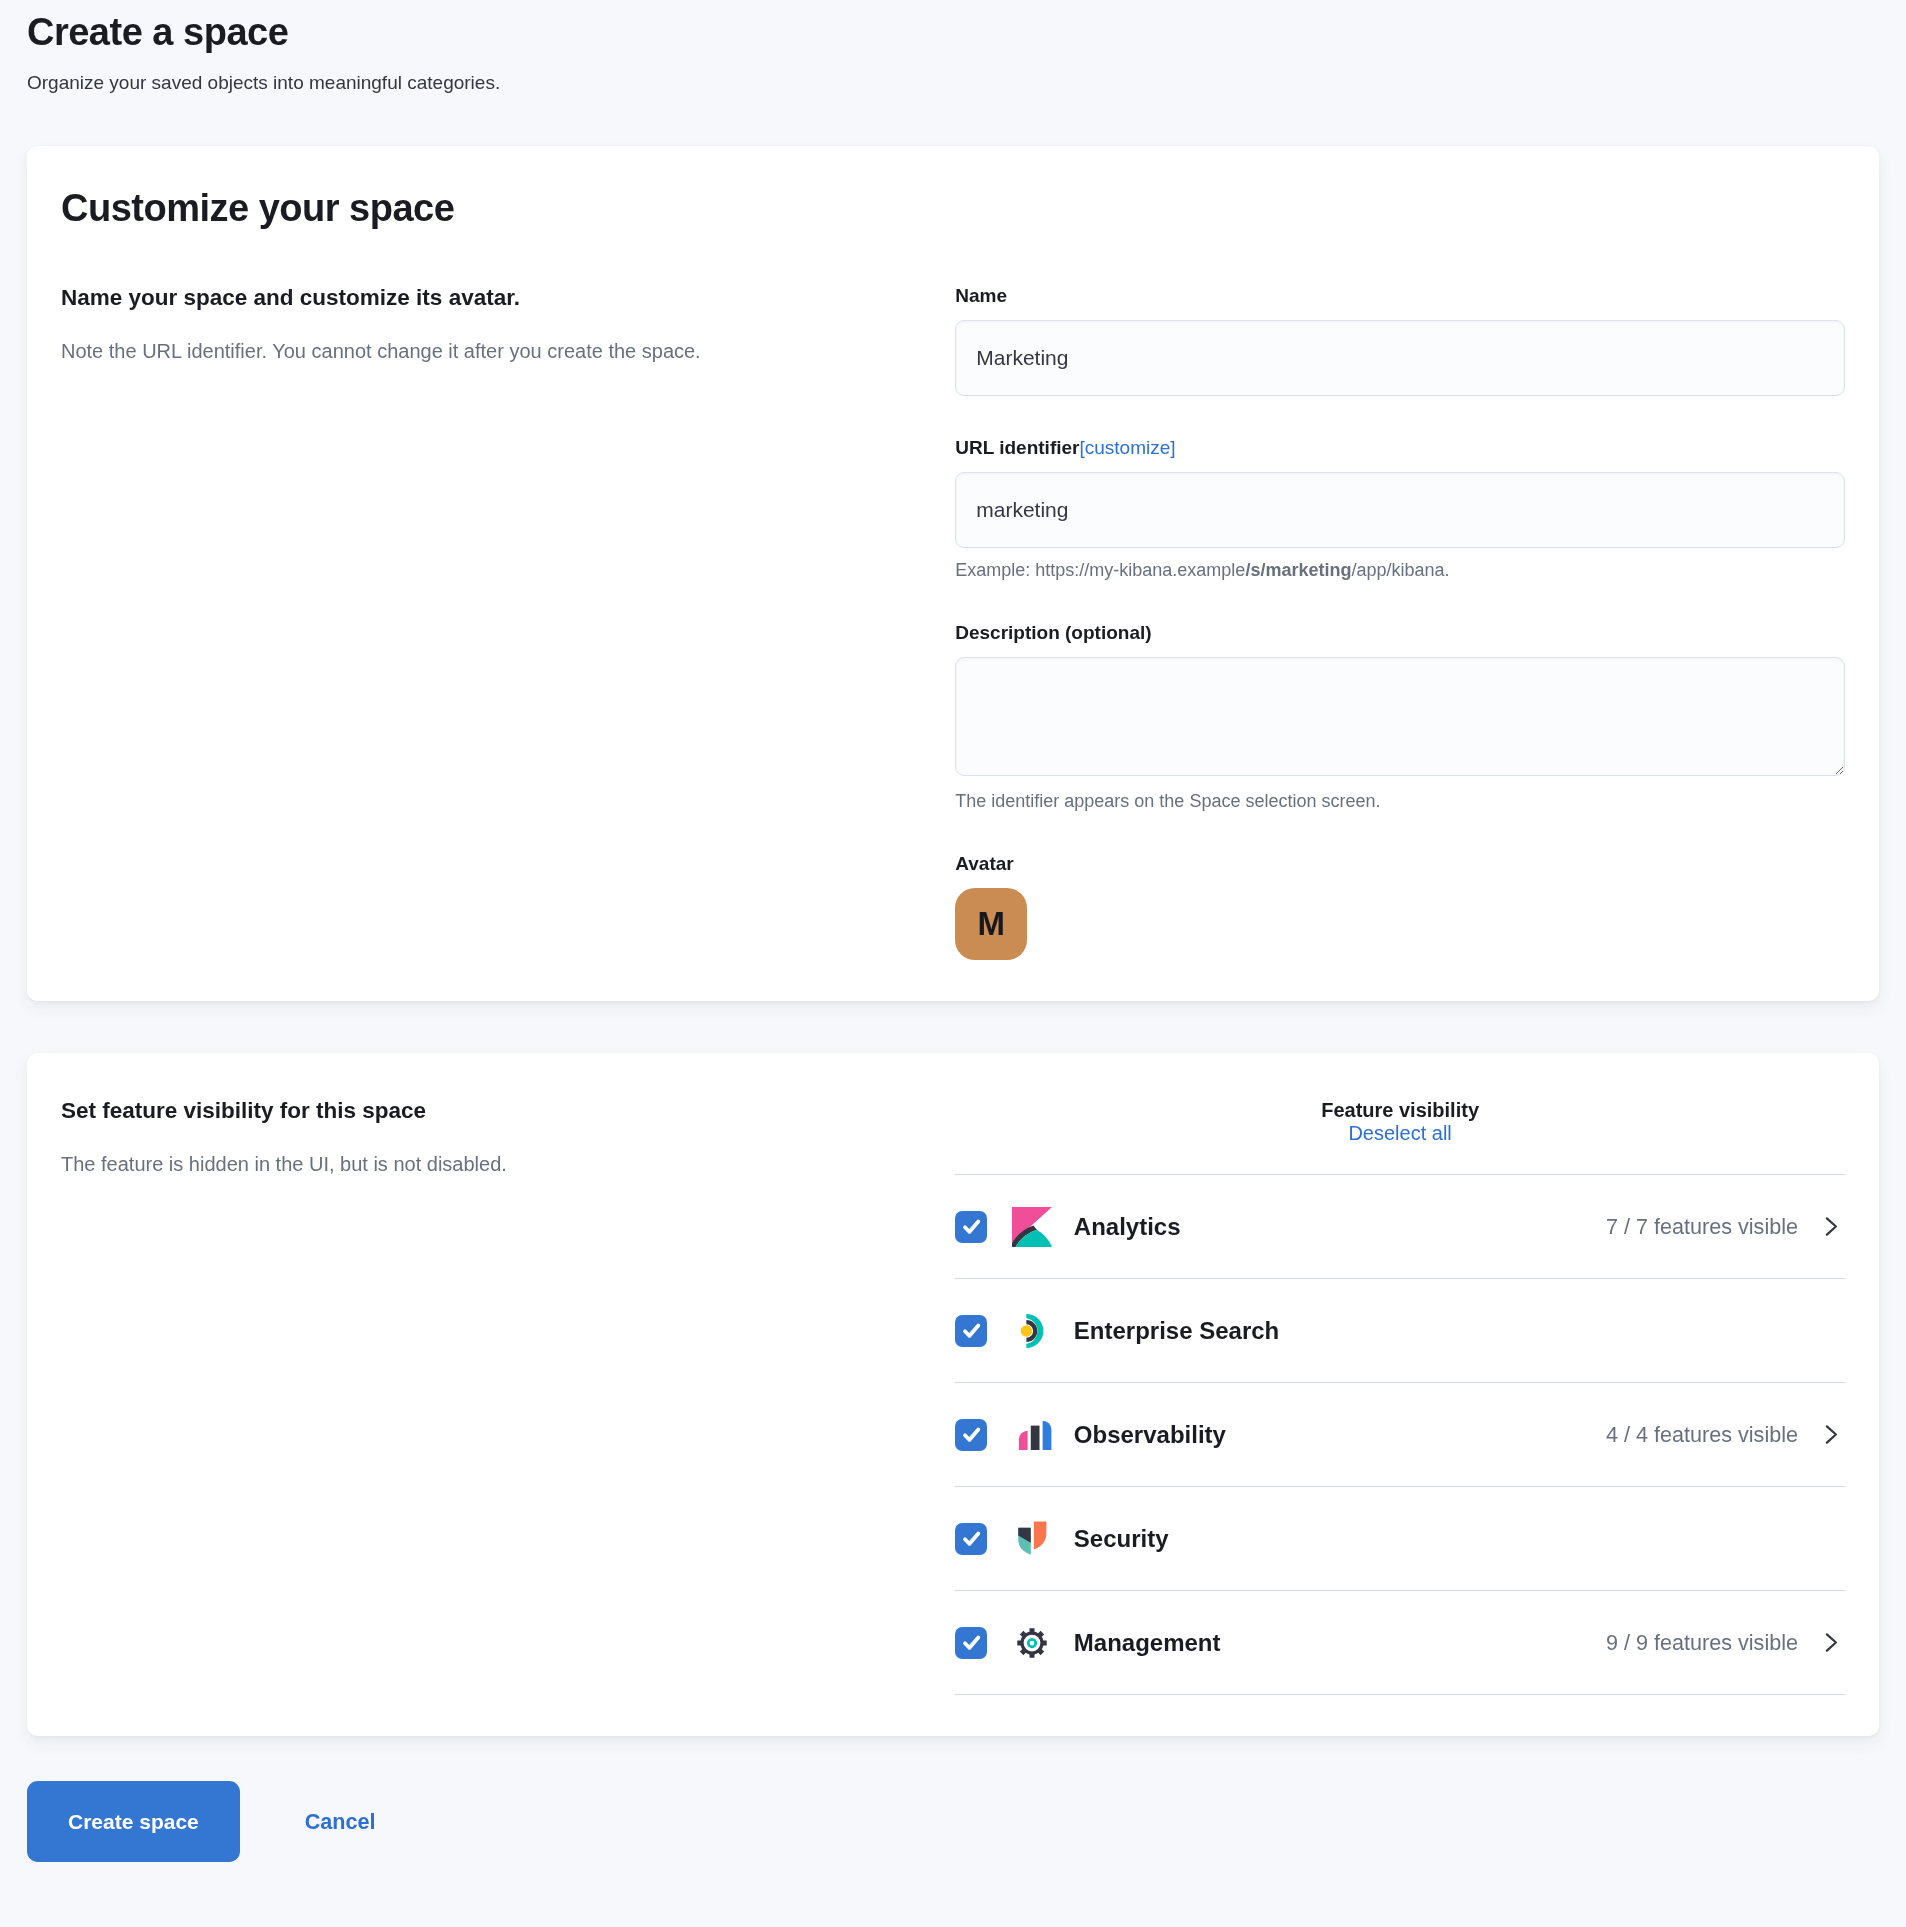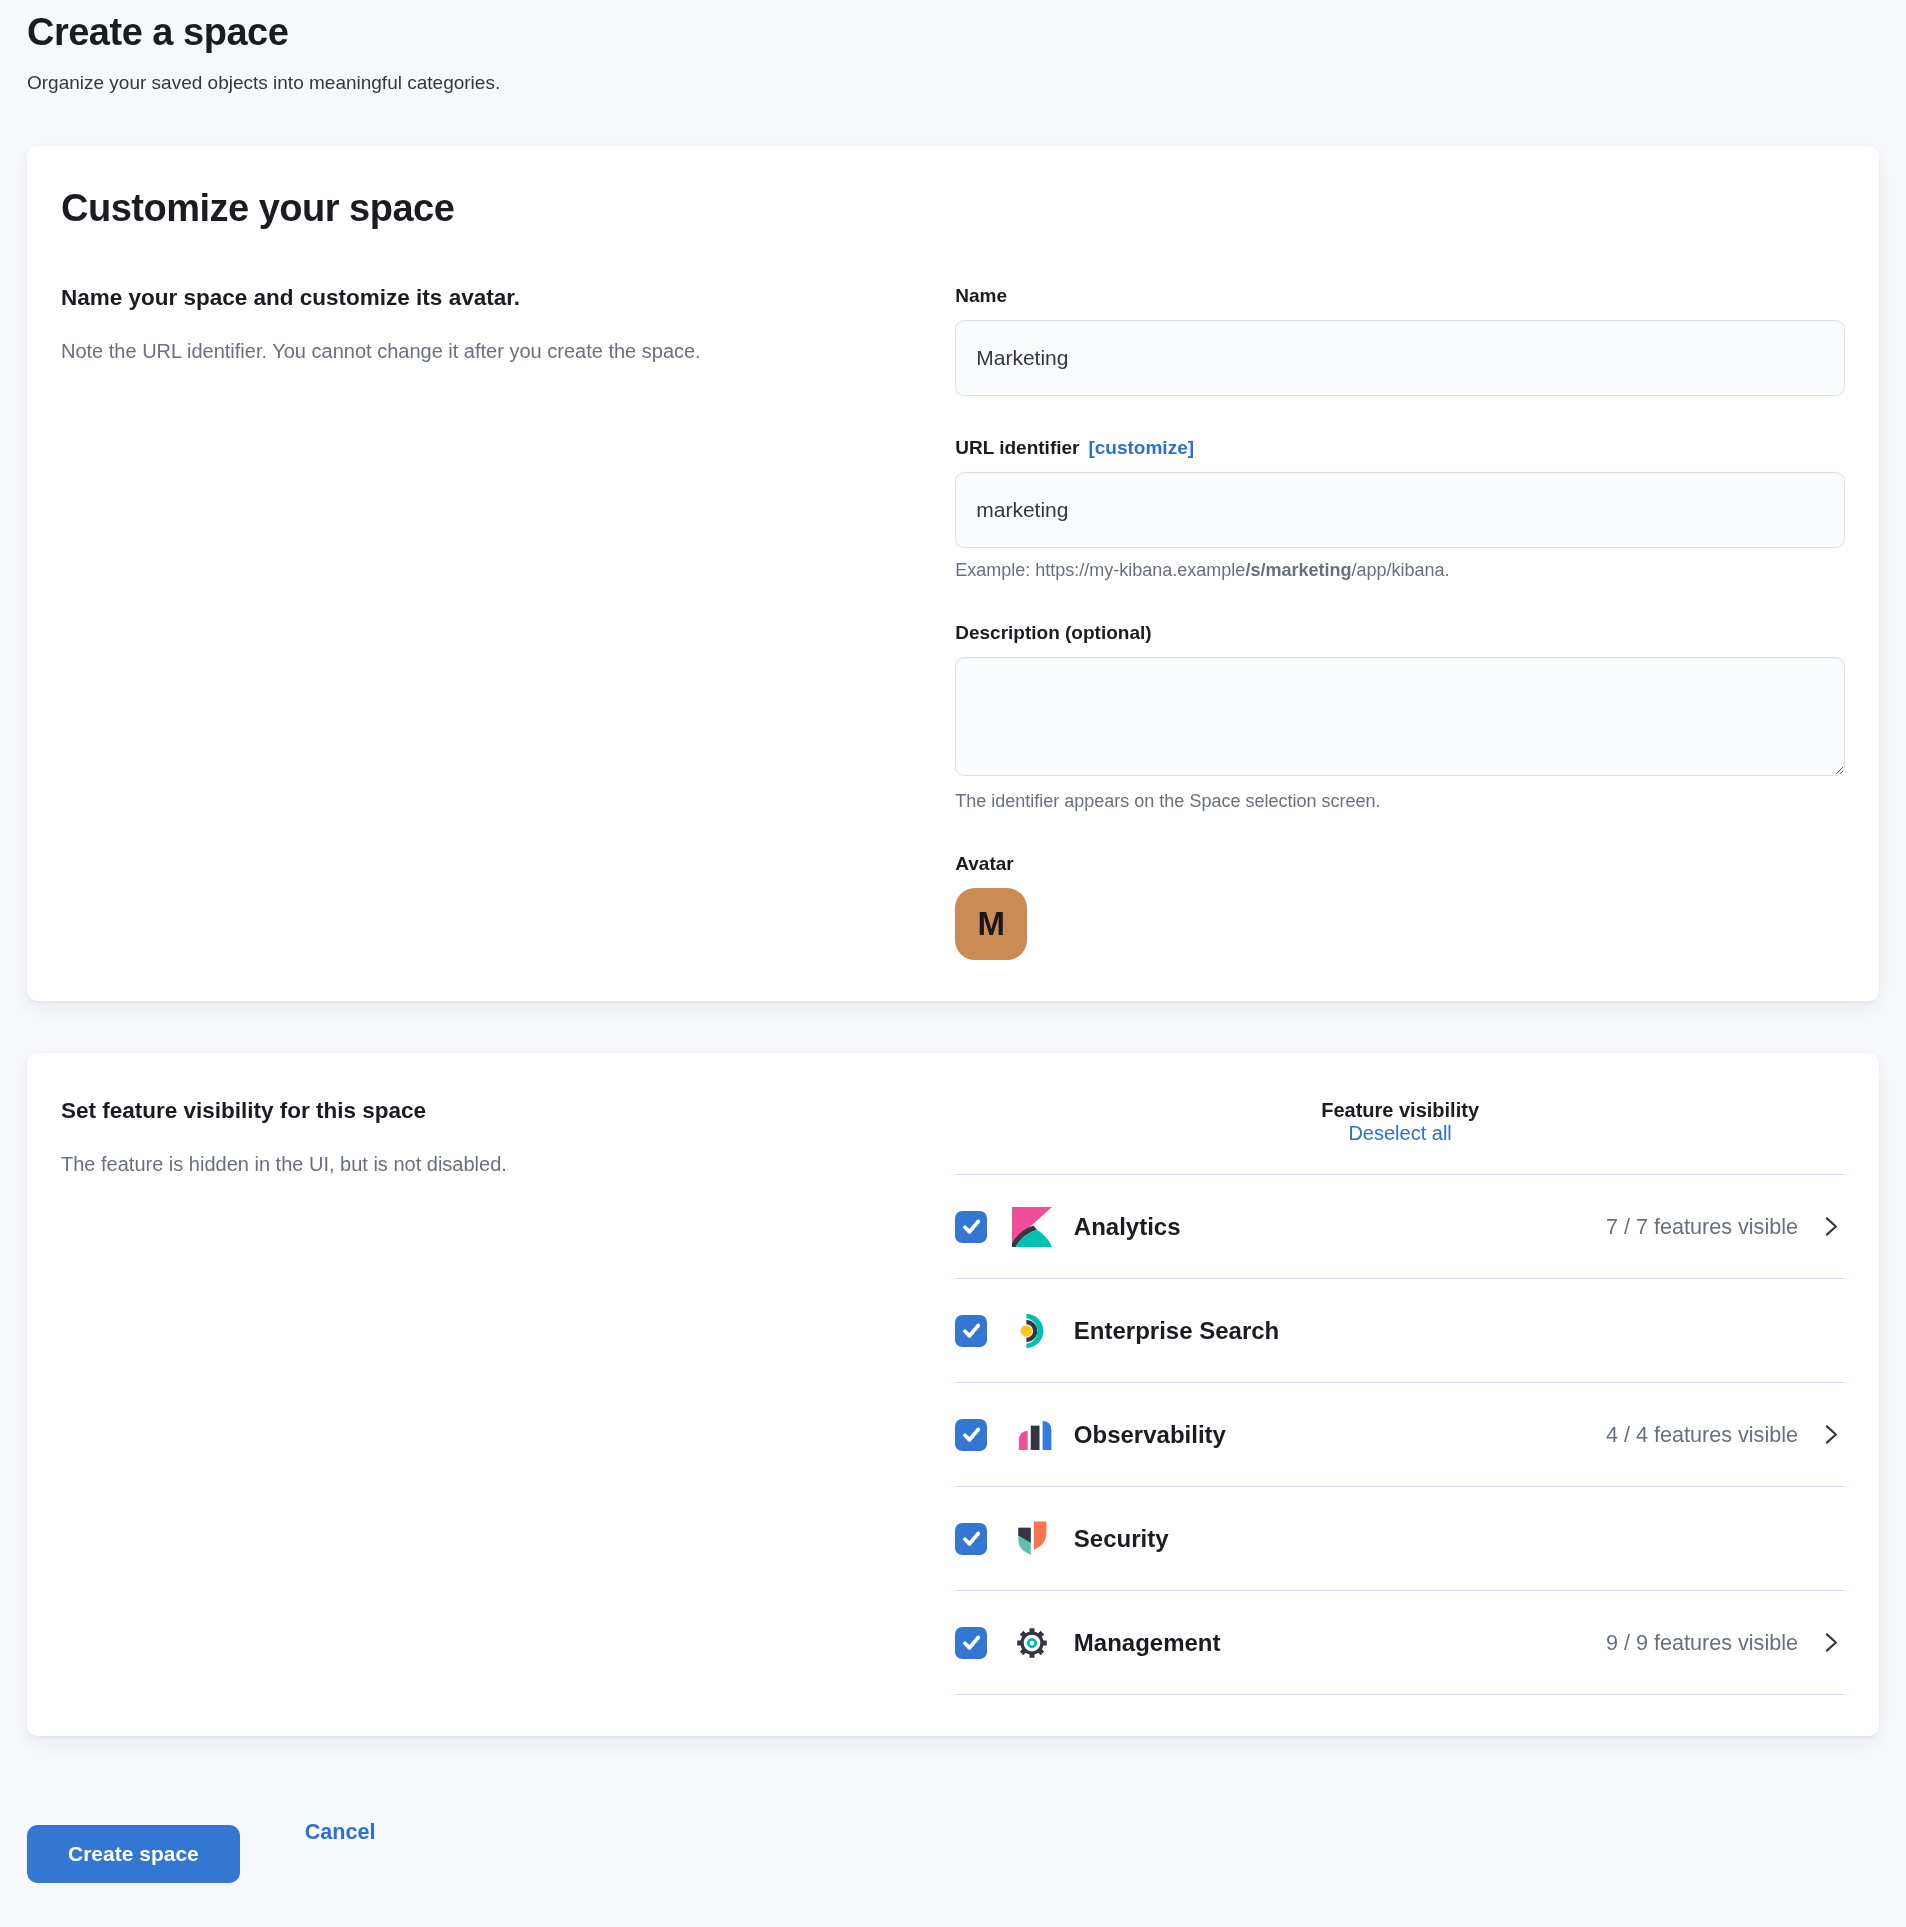--- a/index.html
+++ b/index.html
@@ -72,23 +72,23 @@
   .form-row:first-child{margin-top:3.6px;}
   .field-label{
     display:block;
     font-size:19px;
     font-weight:bold;
     color:var(--heading);
     margin-bottom:12.6px;
   }
   .field-label .customize-link{
     color:var(--link);
-    font-weight:bold;
+    font-weight:normal;
     text-decoration:none;
-    margin-left:9px;
+    margin-left:0;
     cursor:pointer;
   }
   .text-input{
     width:100%;
     height:76px;
     background:#fbfcfe;
     border:1.8px solid #dbe1ec;
     border-radius:9px;
     padding:0 20px;
     font-family:"Liberation Sans", sans-serif;
@@ -184,31 +184,30 @@
     cursor:pointer;
   }
   .chevron svg{width:29px;height:29px;display:block;}
   
   .page-footer{
     display:flex;
     align-items:center;
     margin-top:45px;
   }
   .create-btn{
-    height:58px;
+    height:81px;
     padding:0 41px;
     border:none;
     border-radius:10.8px;
     background:var(--accent);
     color:#ffffff;
     font-family:"Liberation Sans", sans-serif;
     font-size:21px;
     font-weight:bold;
     cursor:pointer;
-    margin-top:44px;
   }
   .cancel-link{
     margin-left:65px;
     font-size:21.6px;
     font-weight:bold;
     color:var(--link);
     text-decoration:none;
     cursor:pointer;
   }
 </style>

